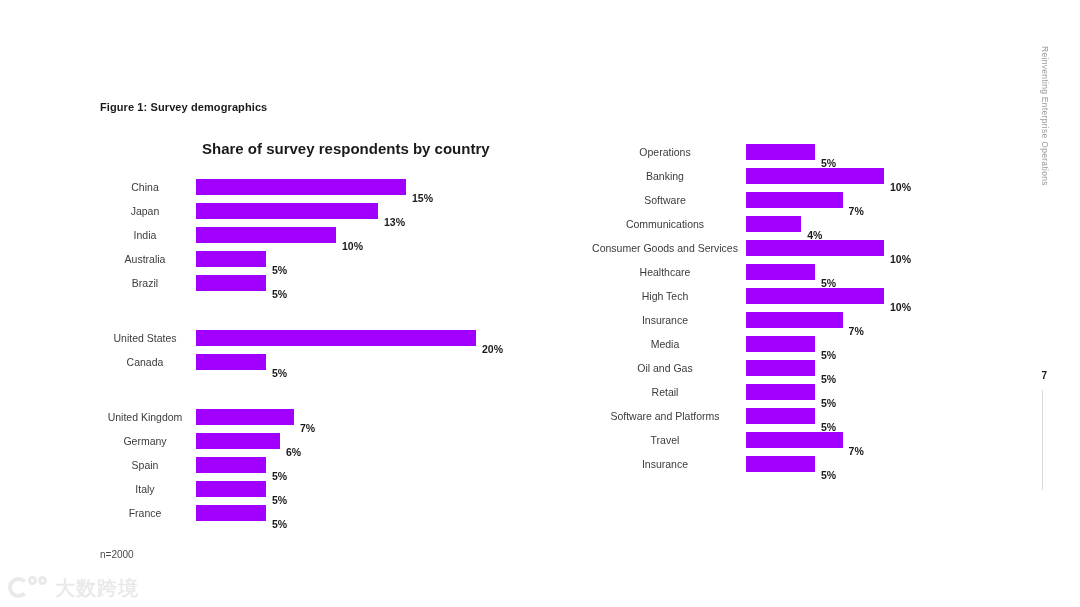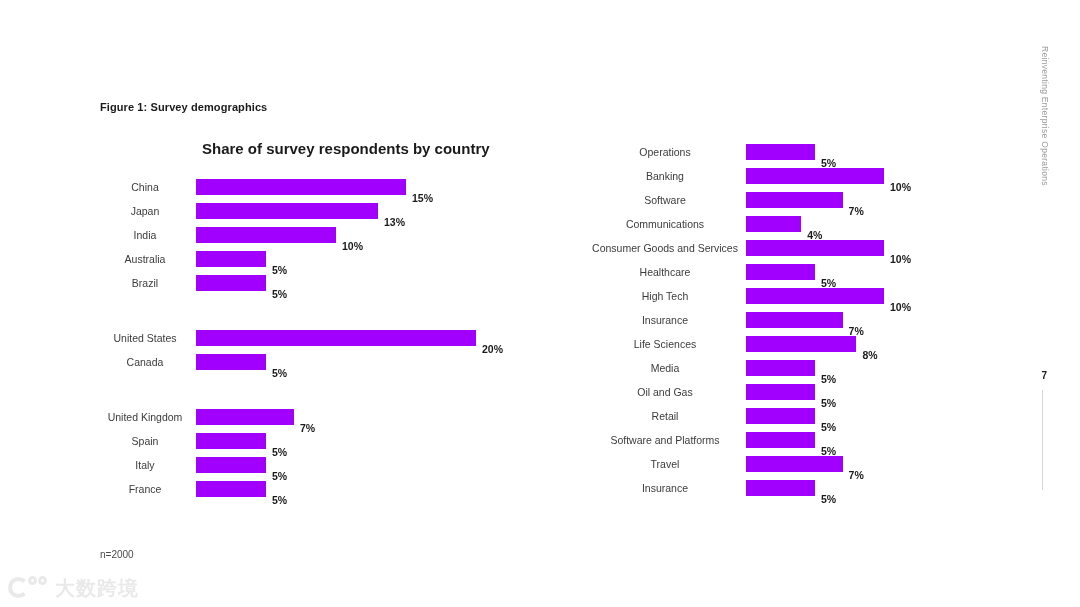--- a/index.html
+++ b/index.html
@@ -237,20 +237,27 @@
         </div>
         <div class="group">
           <div class="row">
             <div class="row-label">United Kingdom</div>
             <div class="bar-wrap">
               <div class="bar" style="width: 98px; background: rgb(161, 0, 255);"></div>
               <div class="bar-value">7%</div>
             </div>
           </div>
           <div class="row">
+            <div class="row-label">Germany</div>
+            <div class="bar-wrap">
+              <div class="bar" style="width: 84px; background: rgb(161, 0, 255);"></div>
+              <div class="bar-value">6%</div>
+            </div>
+          </div>
+          <div class="row">
             <div class="row-label">Spain</div>
             <div class="bar-wrap">
               <div class="bar" style="width: 70px; background: rgb(161, 0, 255);"></div>
               <div class="bar-value">5%</div>
             </div>
           </div>
           <div class="row">
             <div class="row-label">Italy</div>
             <div class="bar-wrap">
               <div class="bar" style="width: 70px; background: rgb(161, 0, 255);"></div>
@@ -318,27 +325,20 @@
             <div class="bar-wrap">
               <div class="bar" style="width: 138px; background: rgb(161, 0, 255);"></div>
               <div class="bar-value">10%</div>
             </div>
           </div>
           <div class="row">
             <div class="row-label">Insurance</div>
             <div class="bar-wrap">
               <div class="bar" style="width: 96.6px; background: rgb(161, 0, 255);"></div>
               <div class="bar-value">7%</div>
-            </div>
-          </div>
-          <div class="row">
-            <div class="row-label">Life Sciences</div>
-            <div class="bar-wrap">
-              <div class="bar" style="width: 110.4px; background: rgb(161, 0, 255);"></div>
-              <div class="bar-value">8%</div>
             </div>
           </div>
           <div class="row">
             <div class="row-label">Media</div>
             <div class="bar-wrap">
               <div class="bar" style="width: 69px; background: rgb(161, 0, 255);"></div>
               <div class="bar-value">5%</div>
             </div>
           </div>
           <div class="row">

